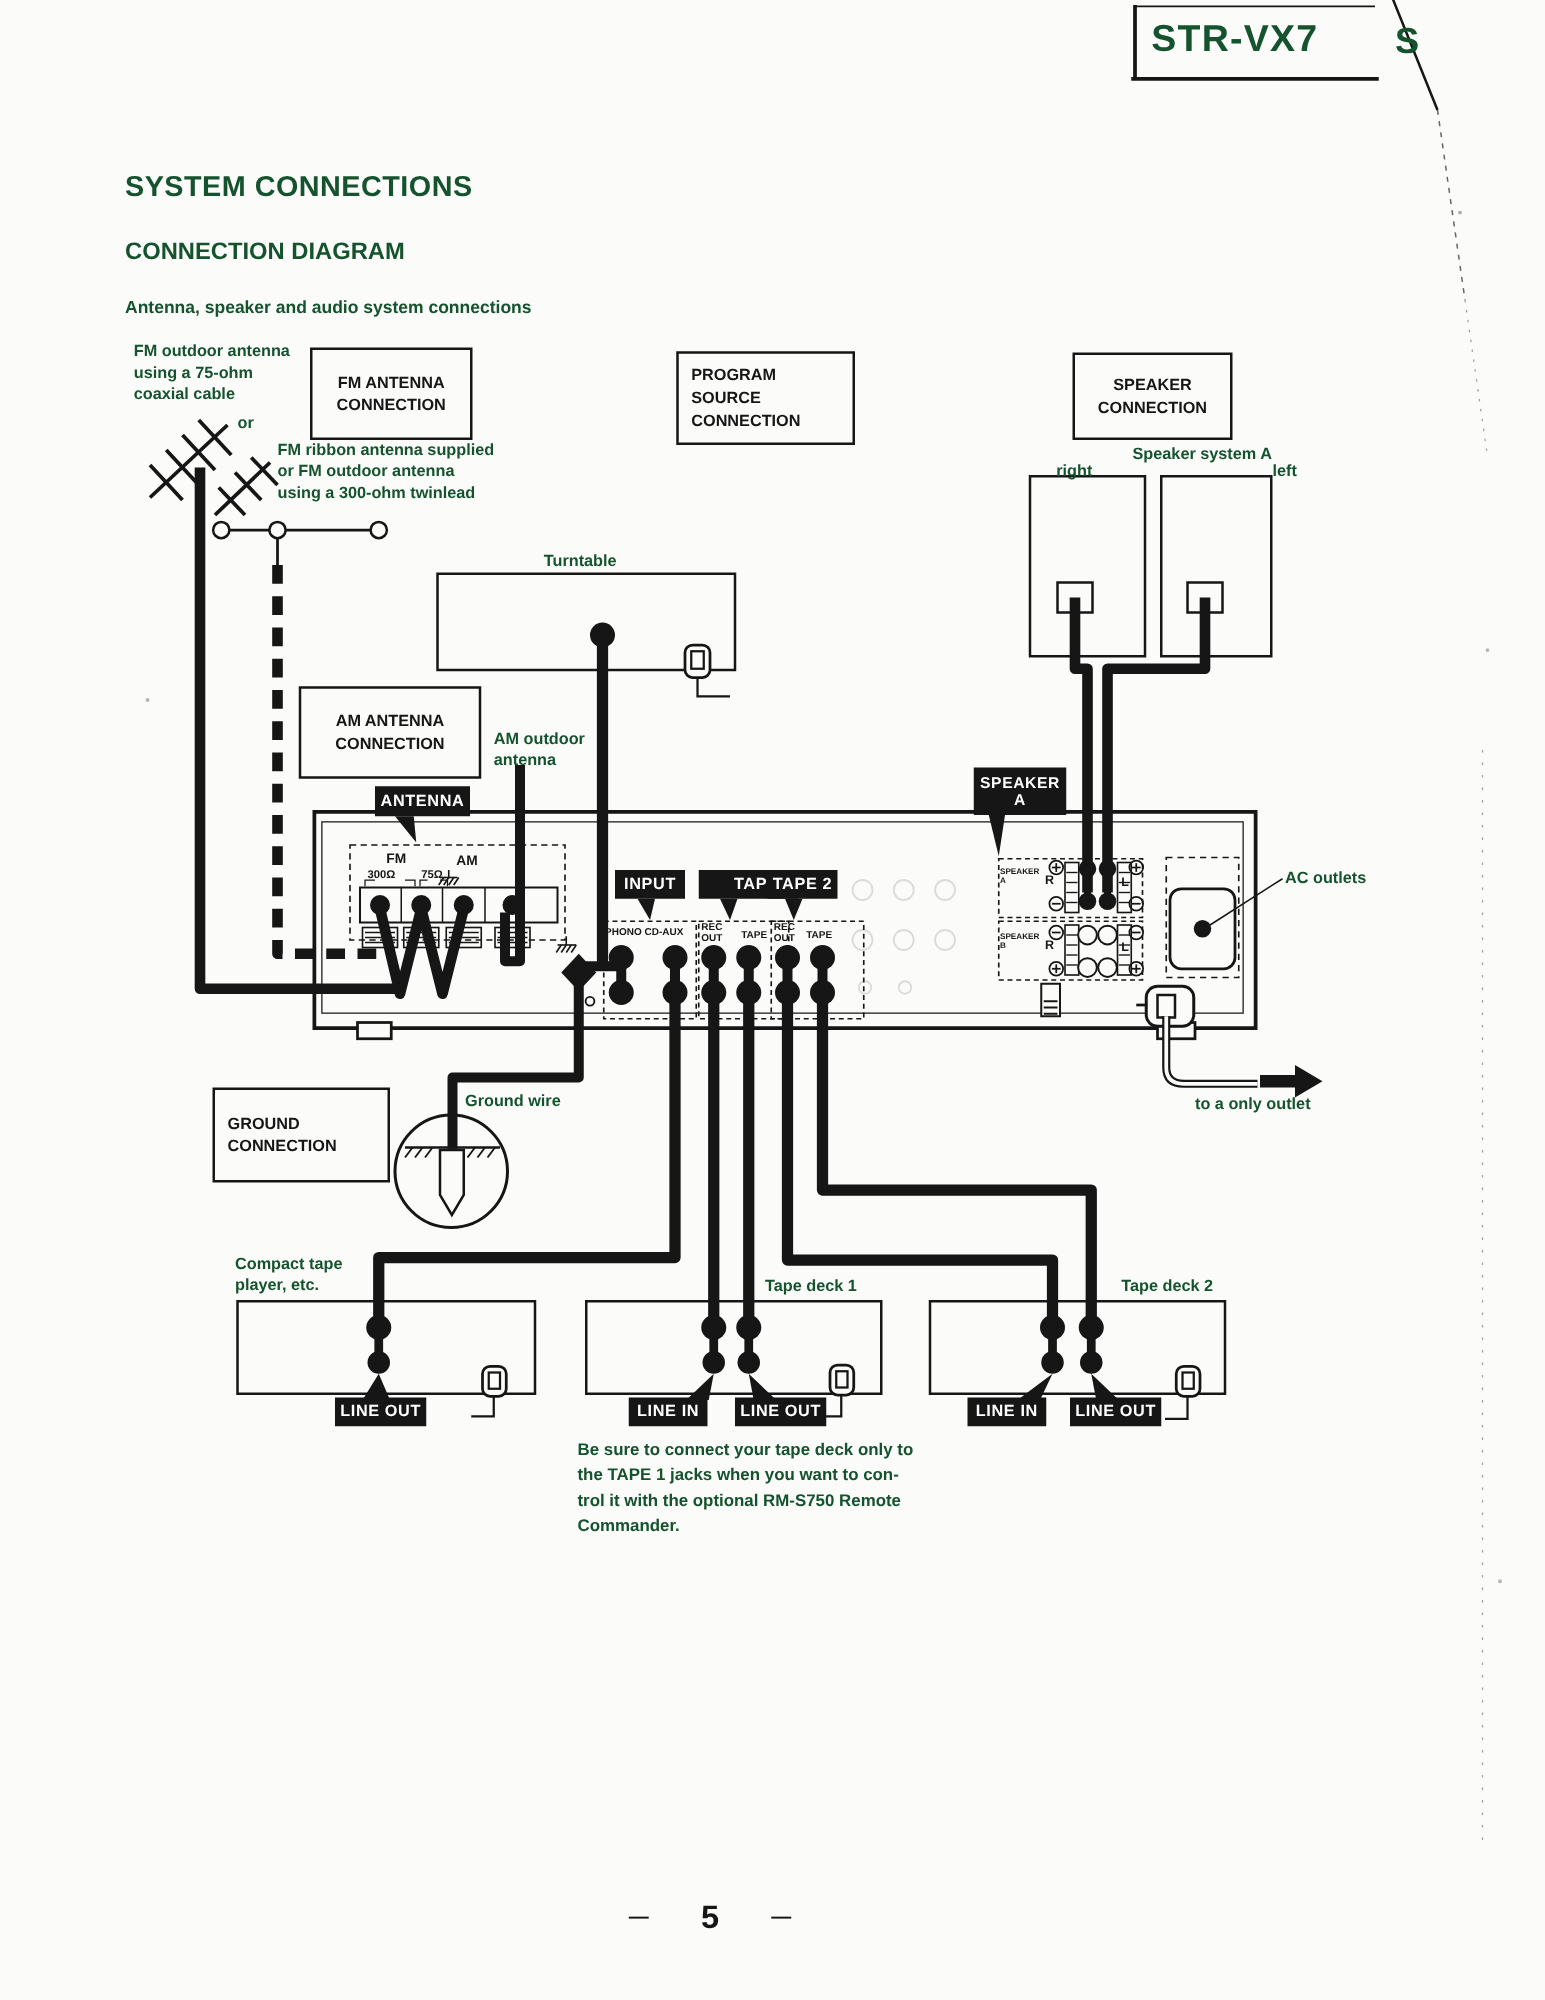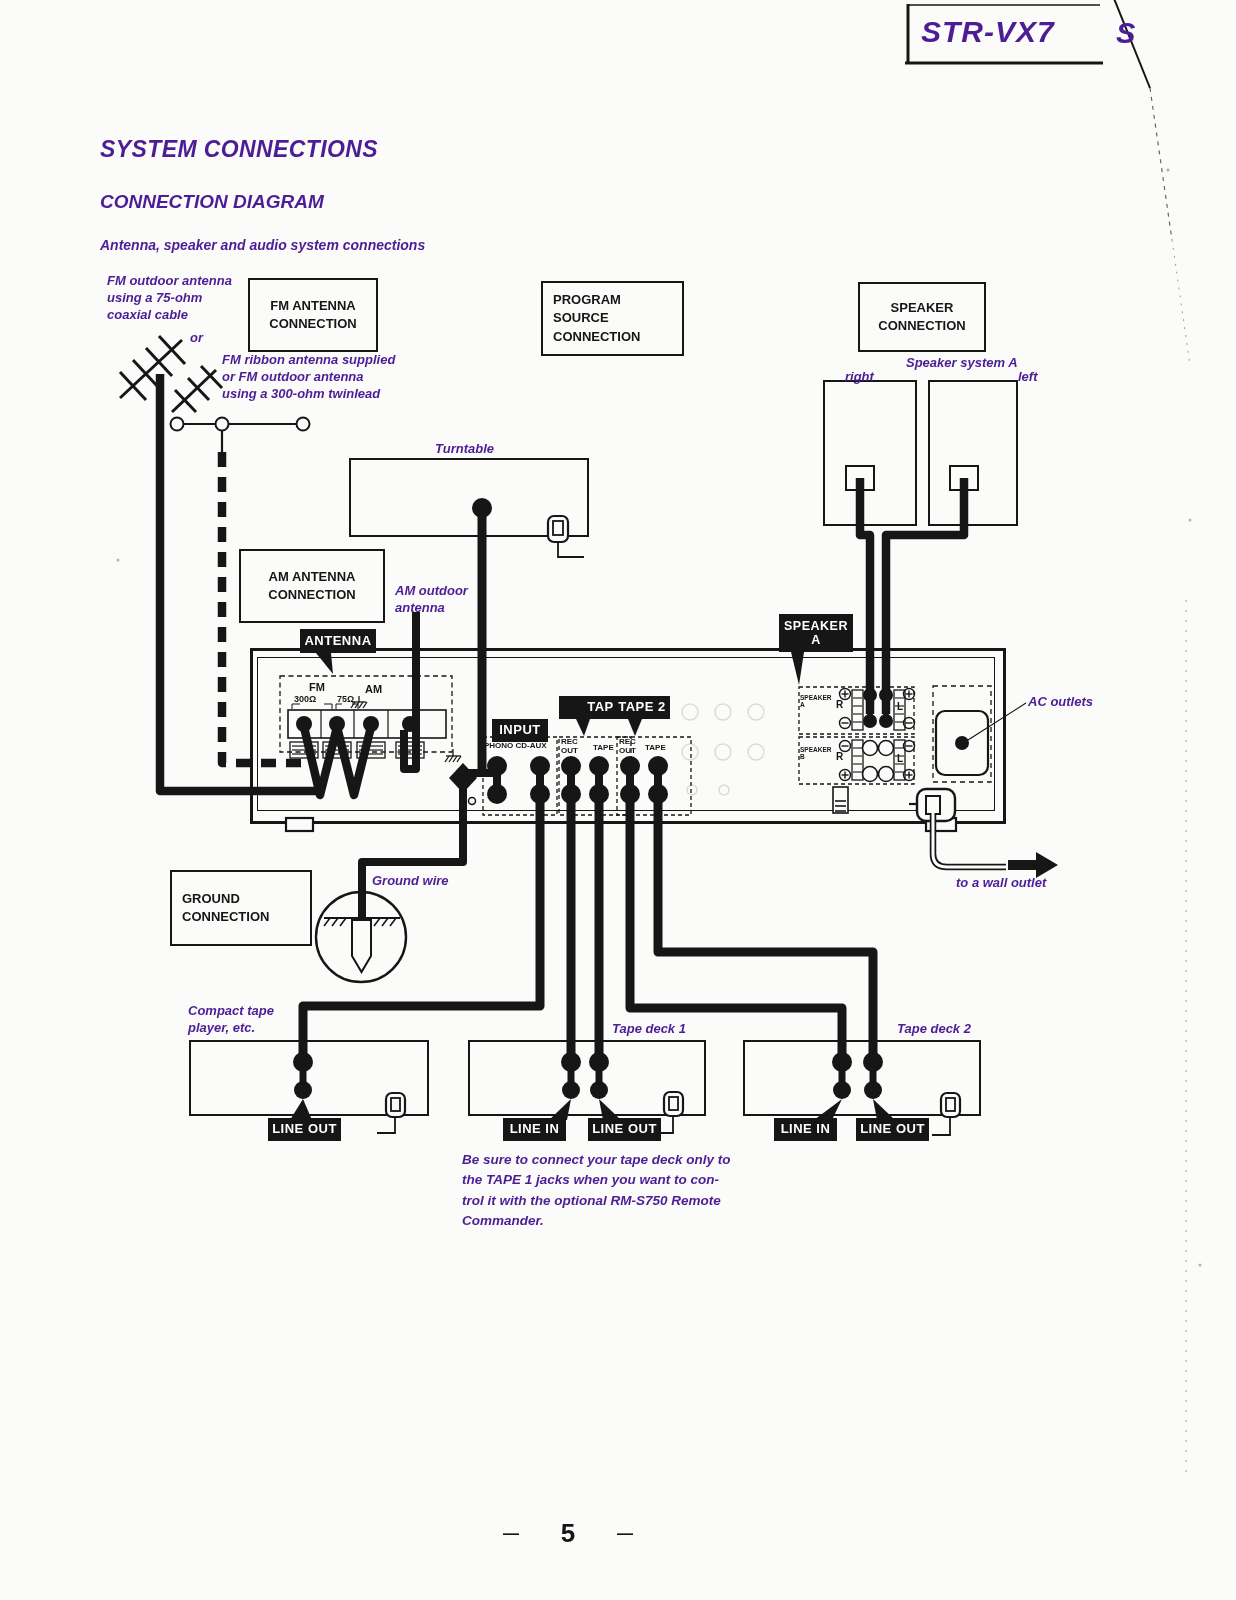--- a/index.html
+++ b/index.html
@@ -1,19 +1,19 @@
 <!DOCTYPE html>
 <html><head>
 <meta charset="utf-8">
 <style>
   html,body{margin:0;padding:0;background:#e8e8e4;}
   #page{position:relative;width:1236px;height:1600px;background:#fbfbfa;margin:0 auto;
         font-family:"Liberation Sans","DejaVu Sans",sans-serif;color:#161616;overflow:hidden;}
   .abs{position:absolute;}
-  .lbl{position:absolute;font-weight:700;font-size:13px;line-height:1.32;color:#4c1d95;z-index:8;font-style:italic;}
+  .lbl{position:absolute;font-weight:700;font-size:13px;line-height:1.32;color:#14532d;z-index:8;}
   .ml{white-space:pre-line;}
   .callout{position:absolute;border:2.5px solid #161616;display:flex;align-items:center;justify-content:center;
            text-align:center;font-weight:700;font-size:13px;line-height:1.4;white-space:pre-line;z-index:2;background:transparent;}
   .callout.leftal{justify-content:flex-start;text-align:left;padding-left:10px;}
   .obox{position:absolute;border:2.5px solid #161616;z-index:2;background:transparent;}
   .chip{position:absolute;background:#161616;color:#fff;display:flex;align-items:center;justify-content:center;
         font-weight:700;font-size:13px;letter-spacing:.5px;z-index:8;line-height:1.15;text-align:center;}
   .tiny{position:absolute;font-weight:700;color:#161616;z-index:8;line-height:1.1;}
   svg.art{position:absolute;left:0;top:0;z-index:5;pointer-events:none;}
   #title{font-size:23px;font-weight:800;letter-spacing:.4px;}
@@ -361,21 +361,21 @@
       <rect x="917" y="789" width="38" height="32" rx="9" stroke="#161616" stroke-width="2.4" fill="#fbfbfa"></rect>
       <rect x="926" y="796" width="14" height="18" stroke="#161616" stroke-width="2" fill="#fbfbfa"></rect>
       <line x1="917" y1="804" x2="909" y2="804" stroke="#161616" stroke-width="2.2"></line>
       <path d="M933,813 L933,854 Q933,867 947,867 L1006,867" stroke="#161616" stroke-width="6.5" fill="none"></path>
       <path d="M933,813 L933,854 Q933,867 947,867 L1006,867" stroke="#fbfbfa" stroke-width="3" fill="none"></path>
       <polygon points="1008,860 1036,860 1036,852 1058,865 1036,878 1036,870 1008,870" fill="#161616"></polygon>
     </g>
   </svg>
 
   <div class="chip" style="left:300px;top:629px;width:76px;height:24px;">ANTENNA</div>
-  <div class="chip" style="left:492px;top:696px;width:56px;height:23px;margin-top:23px;">INPUT</div>
+  <div class="chip" style="left:492px;top:696px;width:56px;height:23px;">INPUT</div>
   <div class="chip" style="left:559px;top:696px;width:56px;height:23px;padding-left:24px;">TAPE 1</div>
   <div class="chip" style="left:614px;top:696px;width:56px;height:23px;">TAPE 2</div>
   <div class="chip ml" style="left:779px;top:614px;width:74px;height:38px;font-size:12.5px;">SPEAKER
 A</div>
   <div class="chip" style="left:268px;top:1118px;width:73px;height:23px;">LINE OUT</div>
   <div class="chip" style="left:503px;top:1118px;width:63px;height:23px;">LINE IN</div>
   <div class="chip" style="left:588px;top:1118px;width:73px;height:23px;">LINE OUT</div>
   <div class="chip" style="left:774px;top:1118px;width:63px;height:23px;">LINE IN</div>
   <div class="chip" style="left:856px;top:1118px;width:73px;height:23px;">LINE OUT</div>
 
@@ -386,21 +386,21 @@
   <div class="lbl ml" style="left:222px;top:351px;">FM ribbon antenna supplied
 or FM outdoor antenna
 using a 300-ohm twinlead</div>
   <div class="lbl" style="left:435px;top:440px;">Turntable</div>
   <div class="lbl ml" style="left:395px;top:582px;">AM outdoor
 antenna</div>
   <div class="lbl" style="left:858px;top:354px;margin-left:48px;">Speaker system A</div>
   <div class="lbl" style="left:845px;top:368px;">right</div>
   <div class="lbl" style="left:1018px;top:368px;text-align:right;">left</div>
   <div class="lbl" style="left:1028px;top:693px;">AC outlets</div>
-  <div class="lbl" style="left:956px;top:874px;">to a wall outlet</div>
+  <div class="lbl" style="left:956px;top:874px;">to a only outlet</div>
   <div class="lbl" style="left:372px;top:872px;">Ground wire</div>
   <div class="lbl ml" style="left:188px;top:1002px;">Compact tape
 player, etc.</div>
   <div class="lbl" style="left:612px;top:1020px;">Tape deck 1</div>
   <div class="lbl" style="left:897px;top:1020px;">Tape deck 2</div>
   <div class="lbl ml note" style="left:462px;top:1150px;">Be sure to connect your tape deck only to
 the TAPE 1 jacks when you want to con-
 trol it with the optional RM-S750 Remote
 Commander.</div>
 

